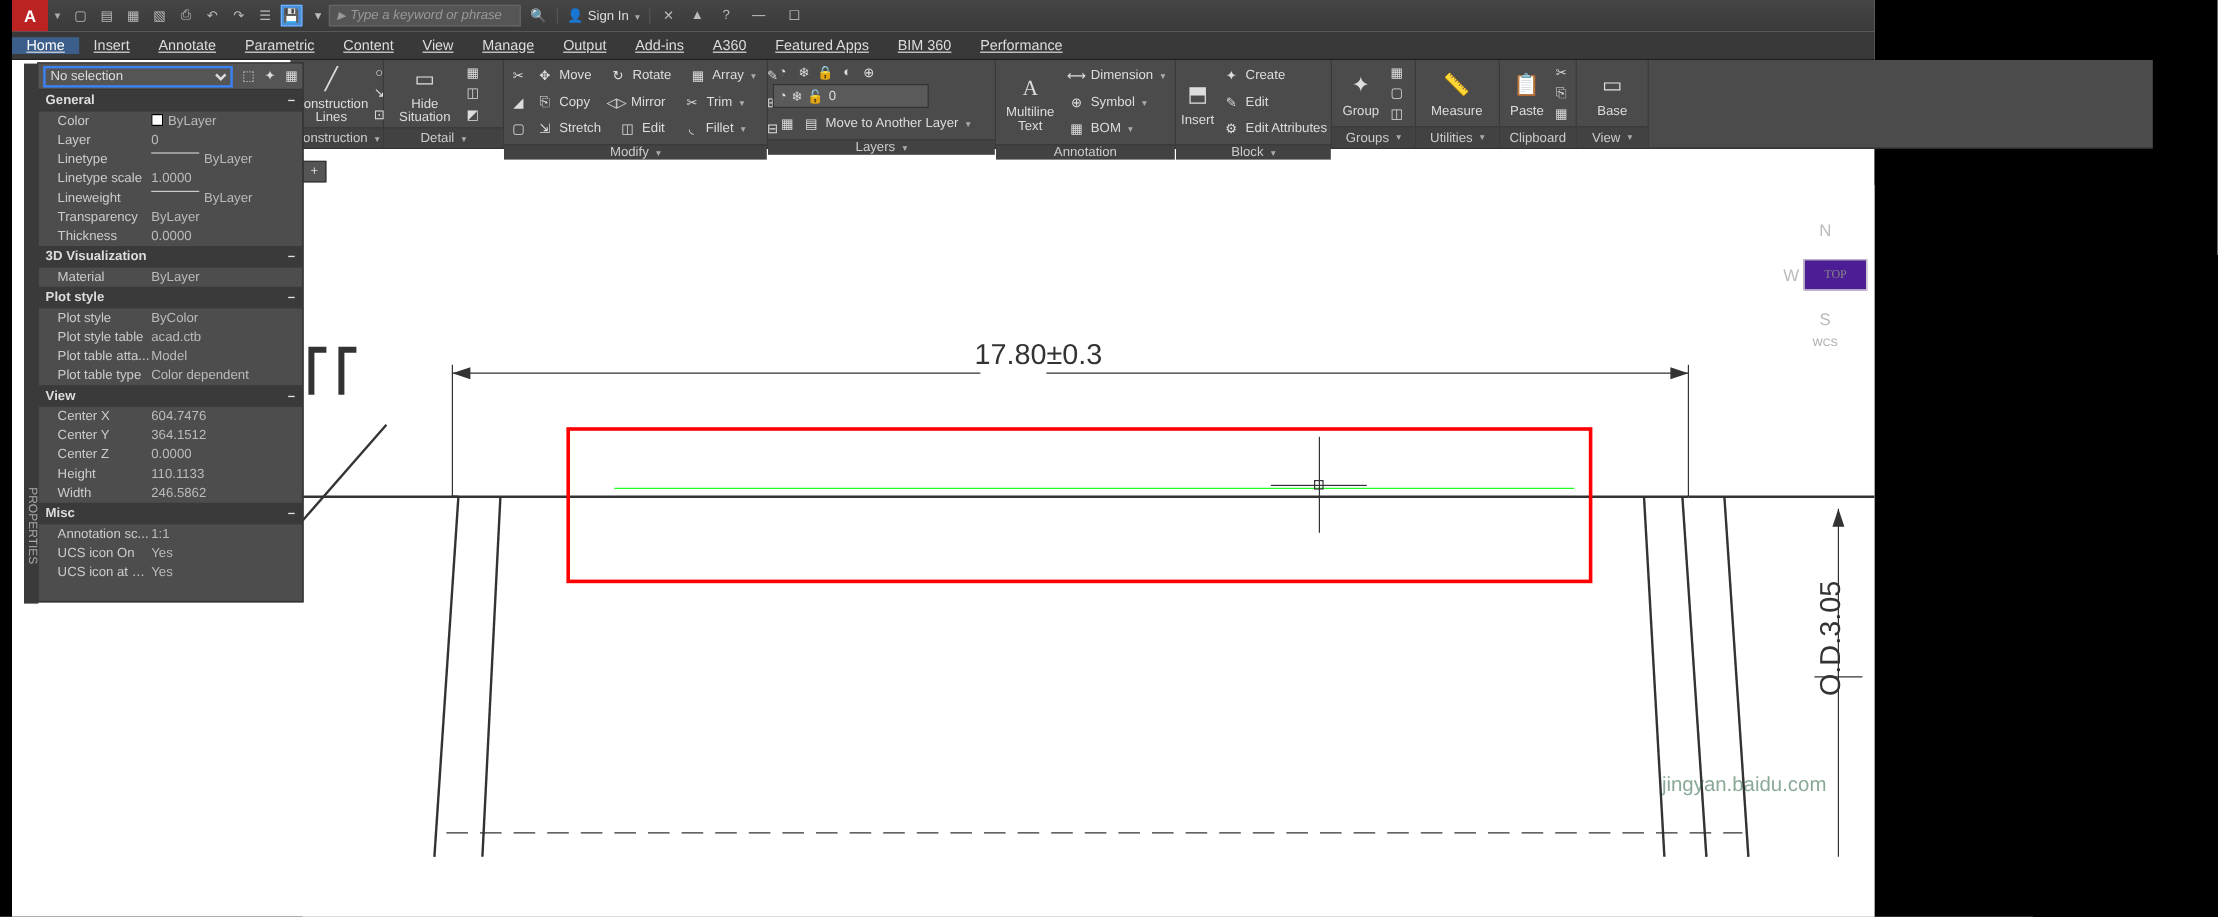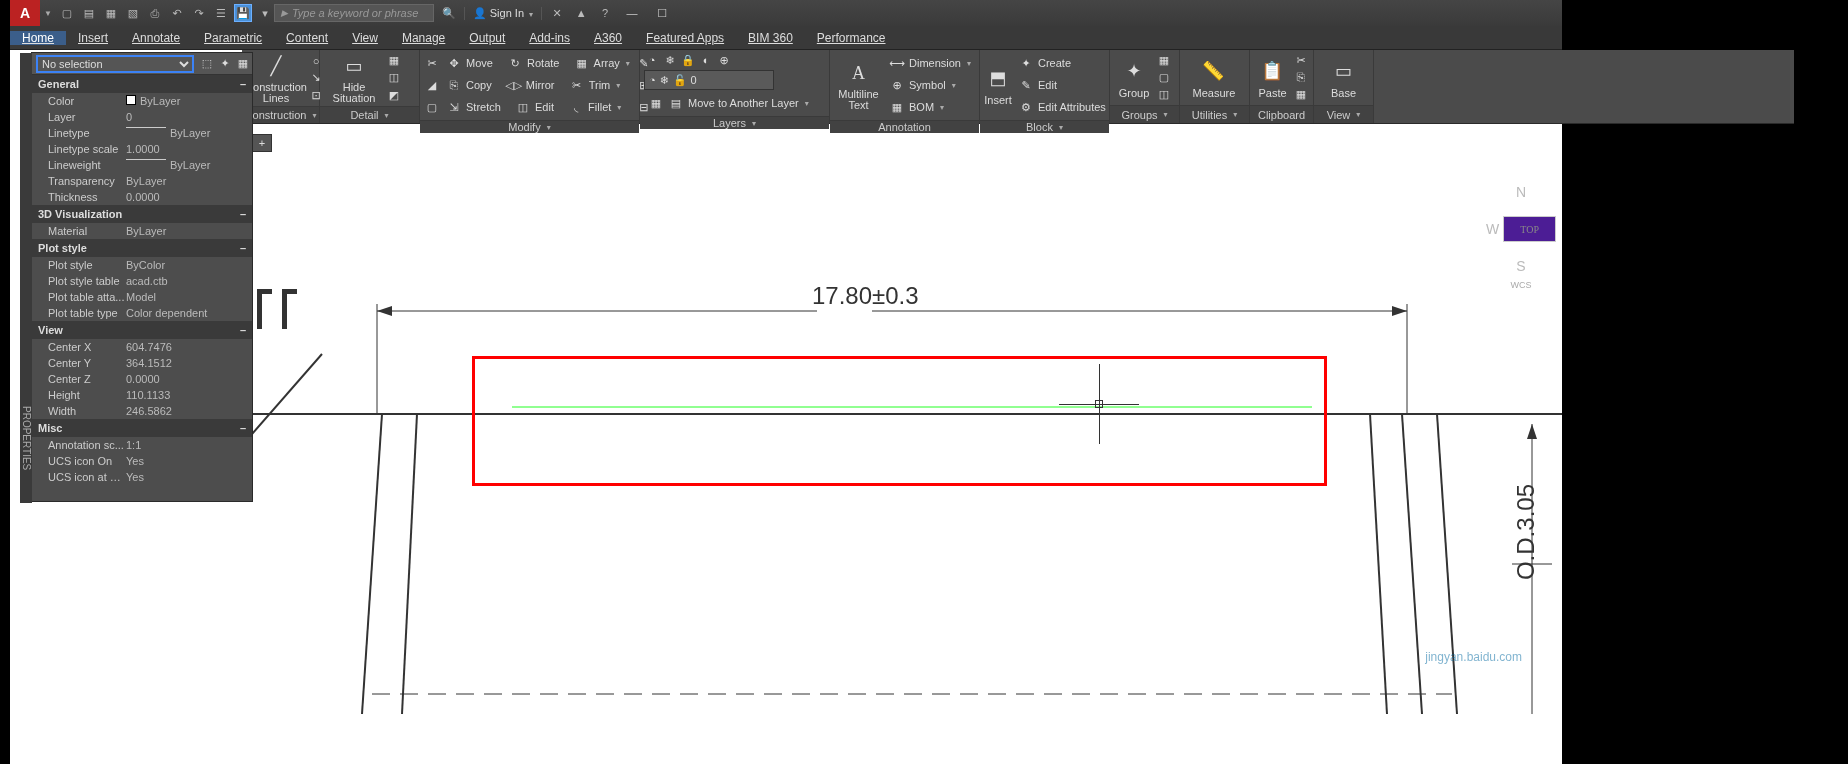--- a/index.html
+++ b/index.html
@@ -60,21 +60,21 @@
 .red-box { position: absolute; border: 3px solid red; }
 .red-text { position: absolute; color: red; font-size: 26px; font-weight: bold; font-family: "Microsoft YaHei", sans-serif; }
 .cursor-cross { position: absolute; pointer-events: none; }
 .cursor-cross .hline { position: absolute; height: 1px; background: #333; width: 80px; top: 0; left: -40px; }
 .cursor-cross .vline { position: absolute; width: 1px; background: #333; height: 80px; left: 0; top: -40px; }
 .cursor-cross .box { position: absolute; width: 8px; height: 8px; border: 1px solid #333; left: -4px; top: -4px; }
 .nav-cube { position: absolute; right: 6px; top: 30px; width: 70px; color: #bbb; text-align: center; }
 .nav-cube .face { background: #4c1d95; border: 1px solid #ccc; height: 26px; display: flex; align-items: center; justify-content: center; color: #888; font-size: 10px; margin: 16px 0; font-family: Liberation Serif, serif; }
 .nav-dir { font-size: 14px; color: #bbb; }
 .watermark { position: absolute; right: 40px; bottom: 120px; color: #ddd; font-size: 48px; font-weight: bold; opacity: 0.5; font-family: Arial; }
-.watermark-sub { position: absolute; right: 40px; bottom: 100px; color: #0369a1; font-size: 12px; opacity: 0.5; }
+.watermark-sub { position: absolute; right: 40px; bottom: 100px; color: #14532d; font-size: 17px; opacity: 0.5; }
 svg { position: absolute; top: 0; left: 0; pointer-events: none; }
 </style>
 </head>
 <body>
 
 <div class="app-frame">
 
   <div class="titlebar">
     <div class="logo">A</div>
     <div class="logo-drop">▼</div>

